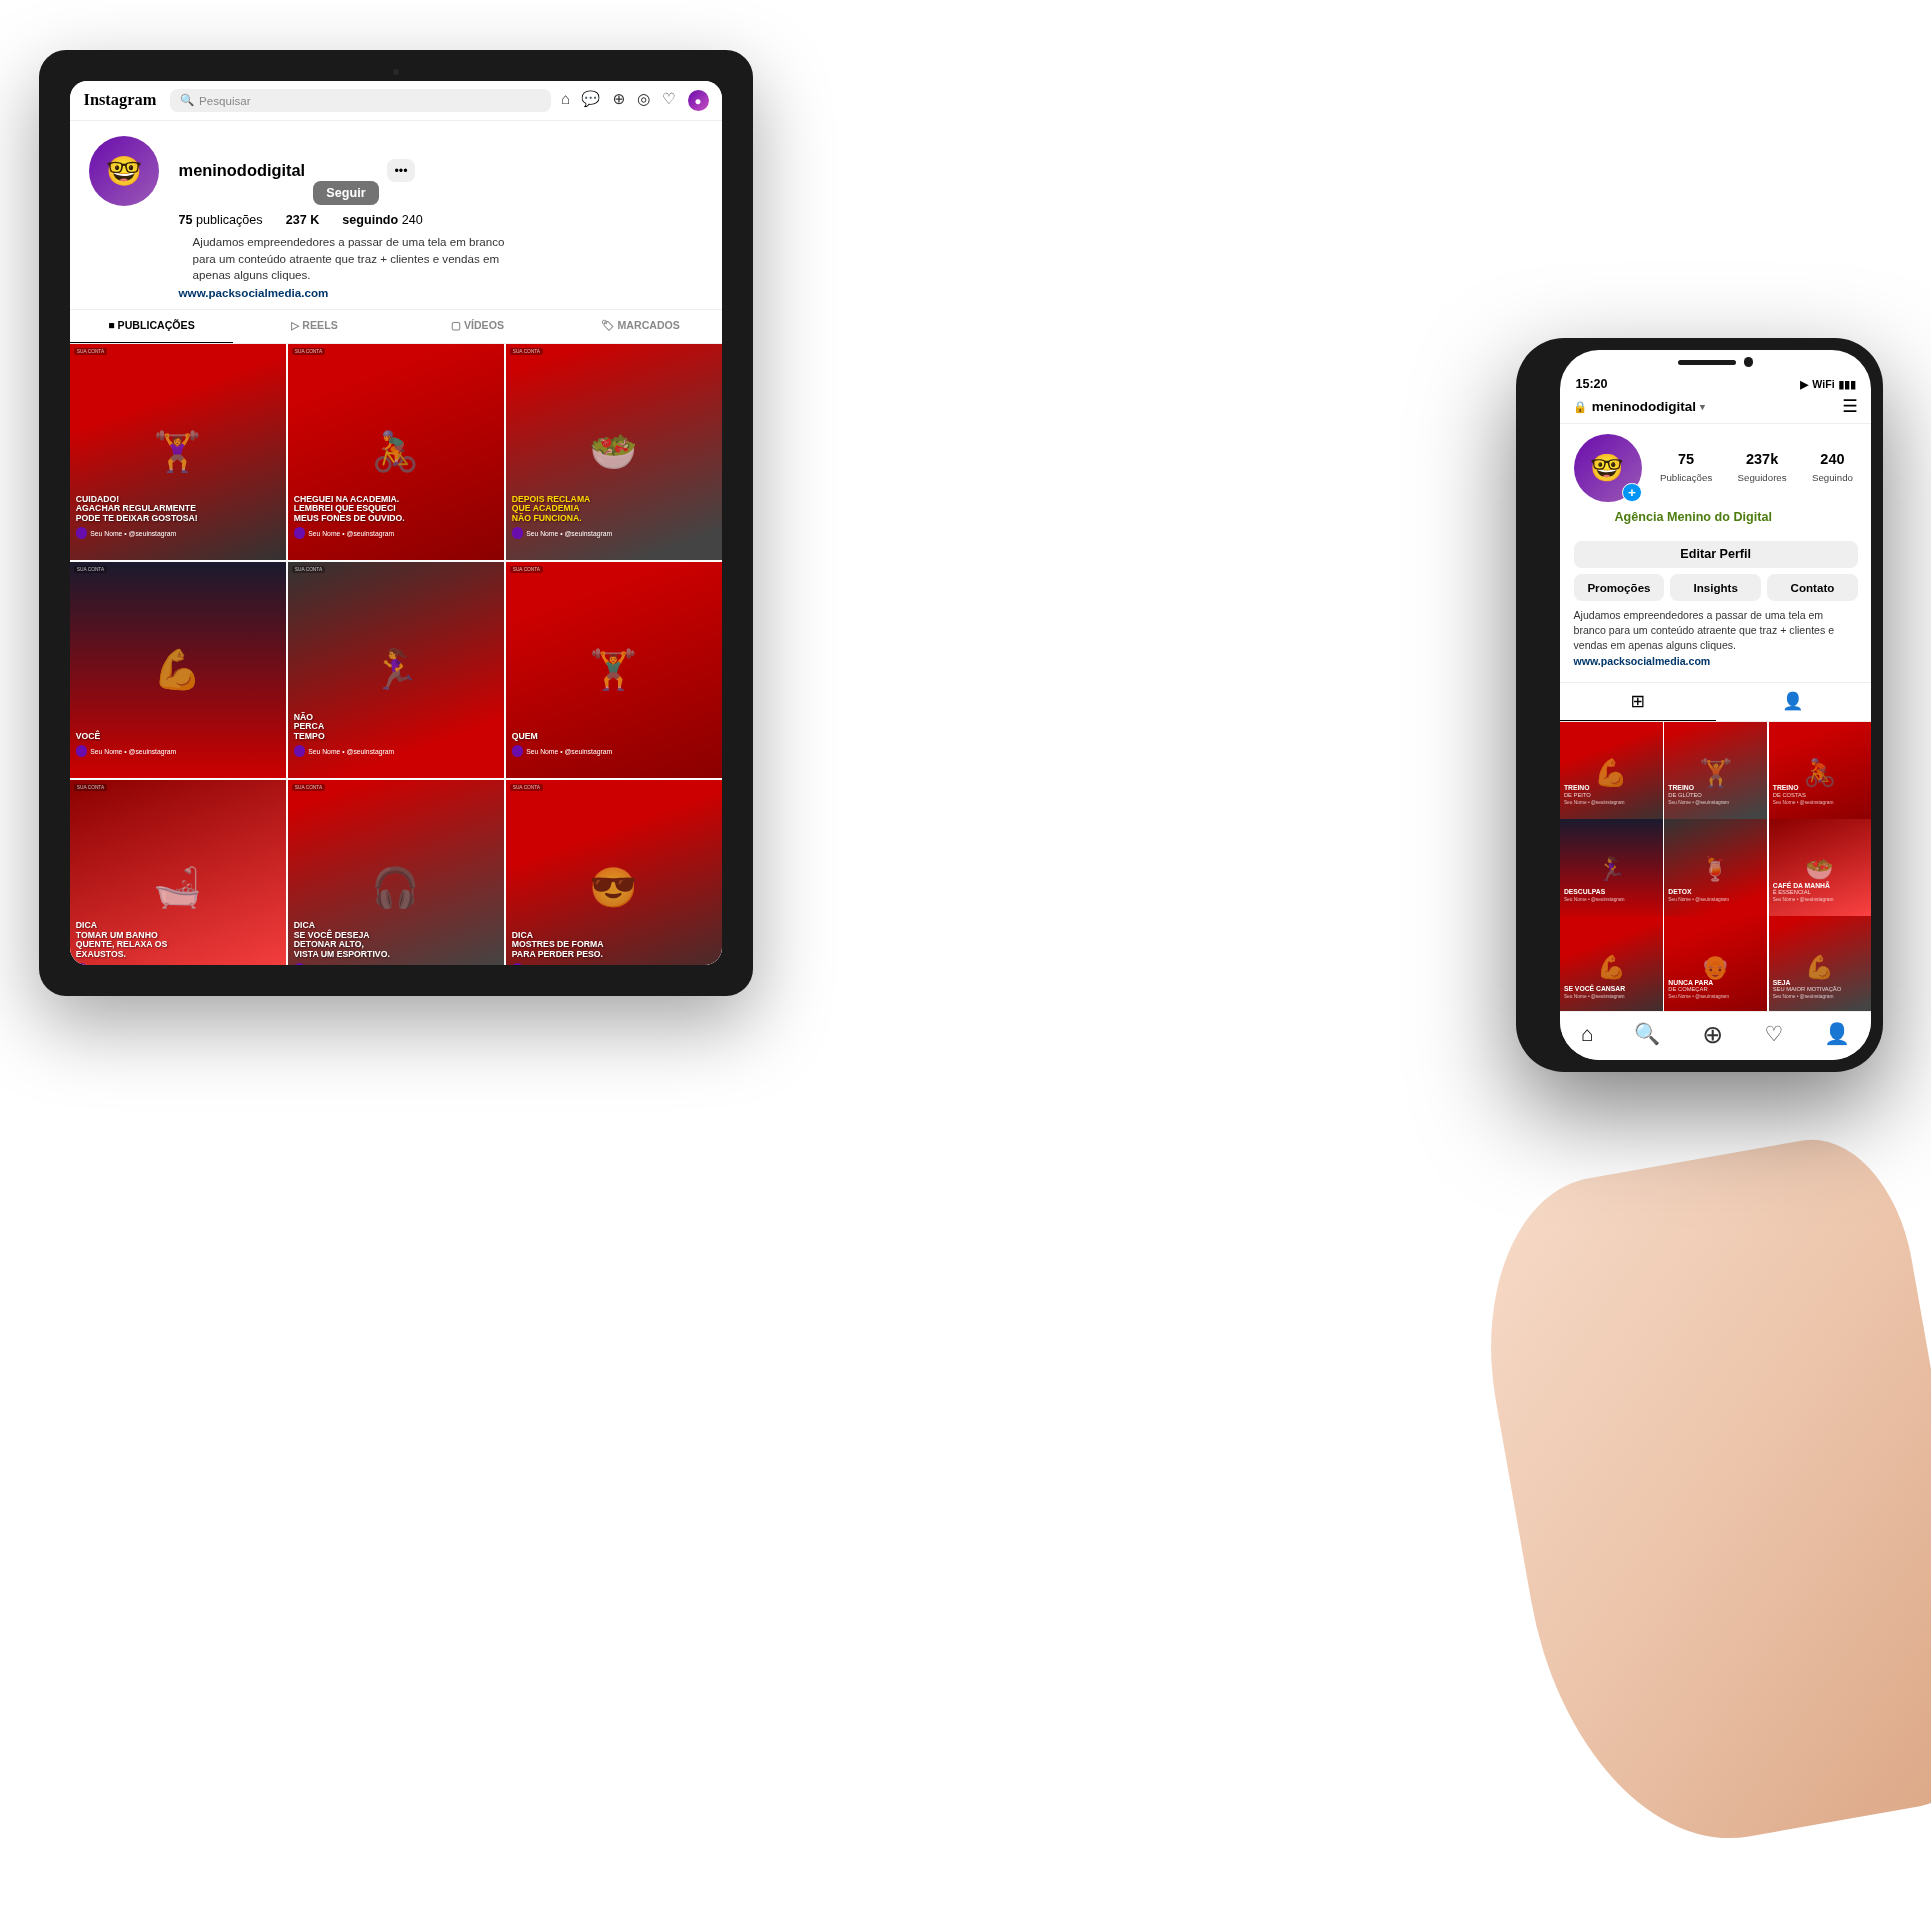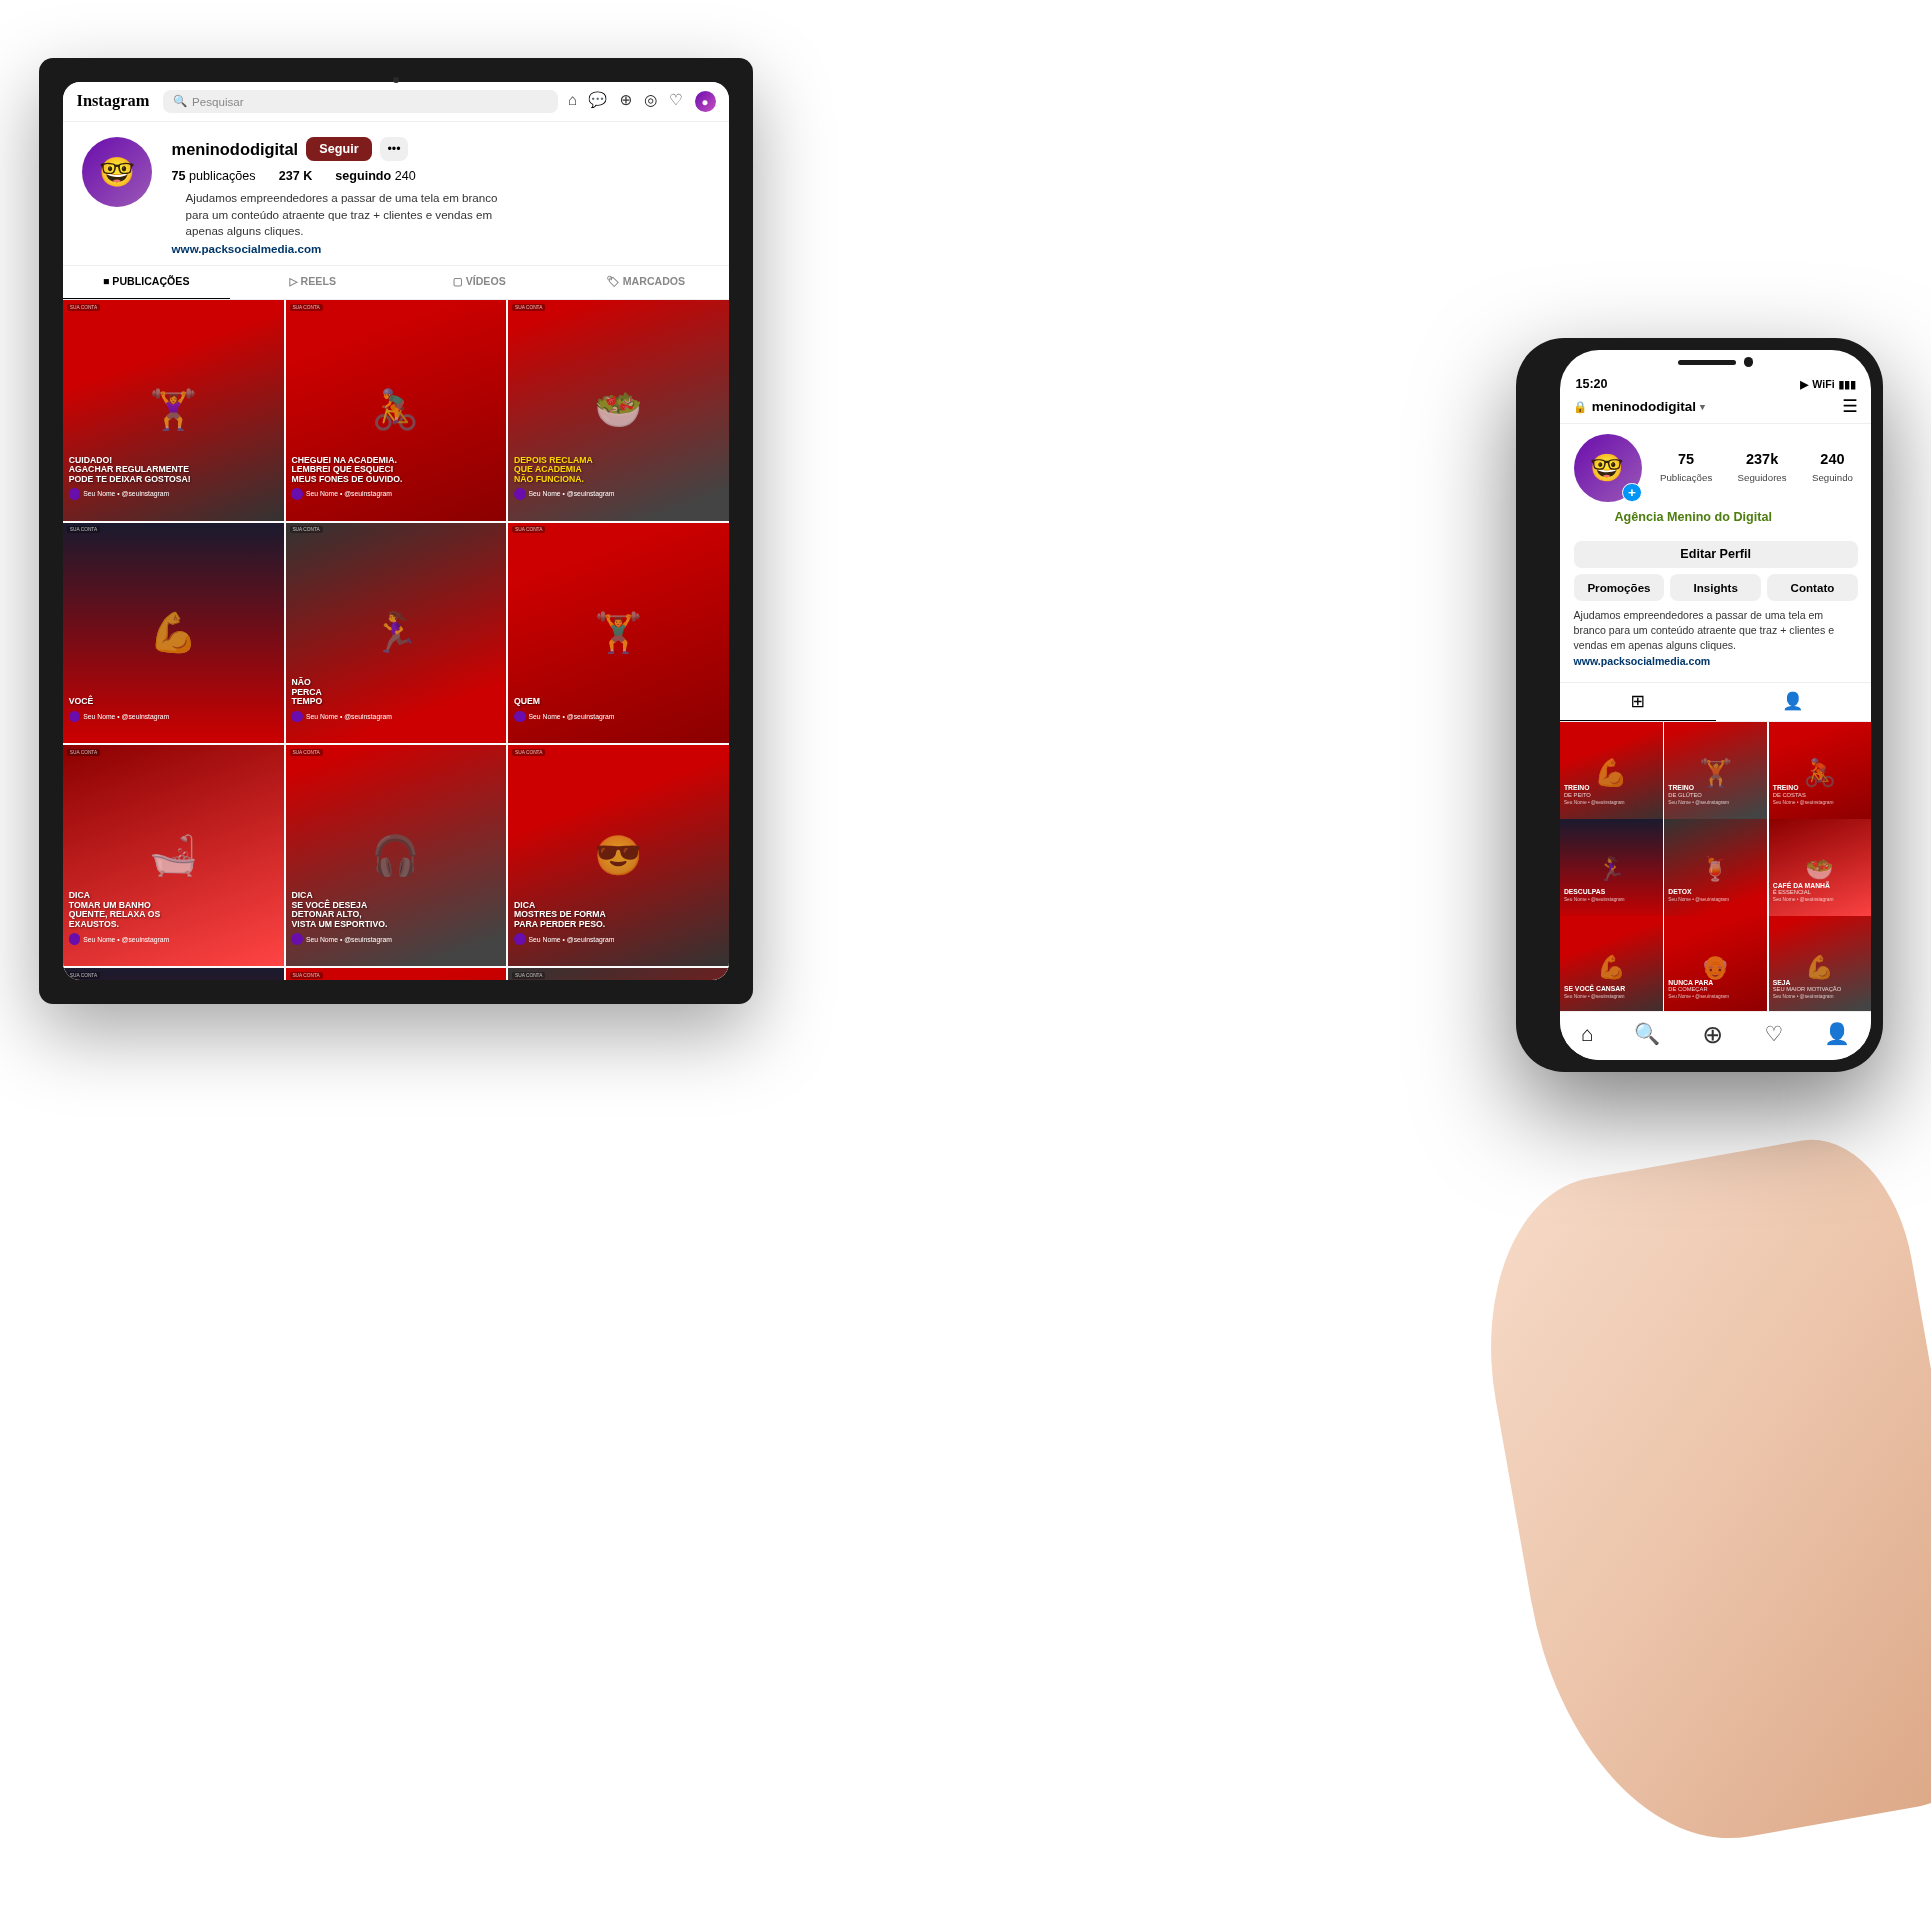--- a/index.html
+++ b/index.html
@@ -17,28 +17,28 @@
     .scene {
       position: relative;
       width: 1931px;
       height: 1931px;
       background: #fff;
     }
 
     
     .tablet {
       position: absolute;
-      top: 58px;
+      top: 50px;
       left: 39px;
       width: 714px;
       height: 946px;
       background: #1a1a1a;
-      border-radius: 14px;
+      border-radius: 27px;
       box-shadow: 0 29px 77px rgba(0,0,0,0.35);
-      padding: 24px;
+      padding: 31px;
     }
     .tablet-screen {
       width: 100%;
       height: 100%;
       background: #fafafa;
       border-radius: 17.4px;
       overflow: hidden;
     }
     
     .tablet-topbar {
@@ -99,28 +99,29 @@
     }
     .profile-username-tablet {
       font-size: 16.4px;
       font-weight: 700;
       color: #000;
       display: flex;
       align-items: center;
       gap: 7.7px;
     }
     .follow-btn-tablet {
-      background: #7f1d1d;
+      background: #737373;
       color: #fff;
       border: none;
       border-radius: 7.7px;
       padding: 4.8px 13.5px;
       font-size: 12.6px;
       font-weight: 600;
       cursor: pointer;
+      margin-top: 45px;
     }
     .more-btn-tablet {
       background: #efefef;
       border: none;
       border-radius: 7.7px;
       padding: 4.8px 7.7px;
       cursor: pointer;
       font-size: 12.6px;
     }
     .stats-tablet {

